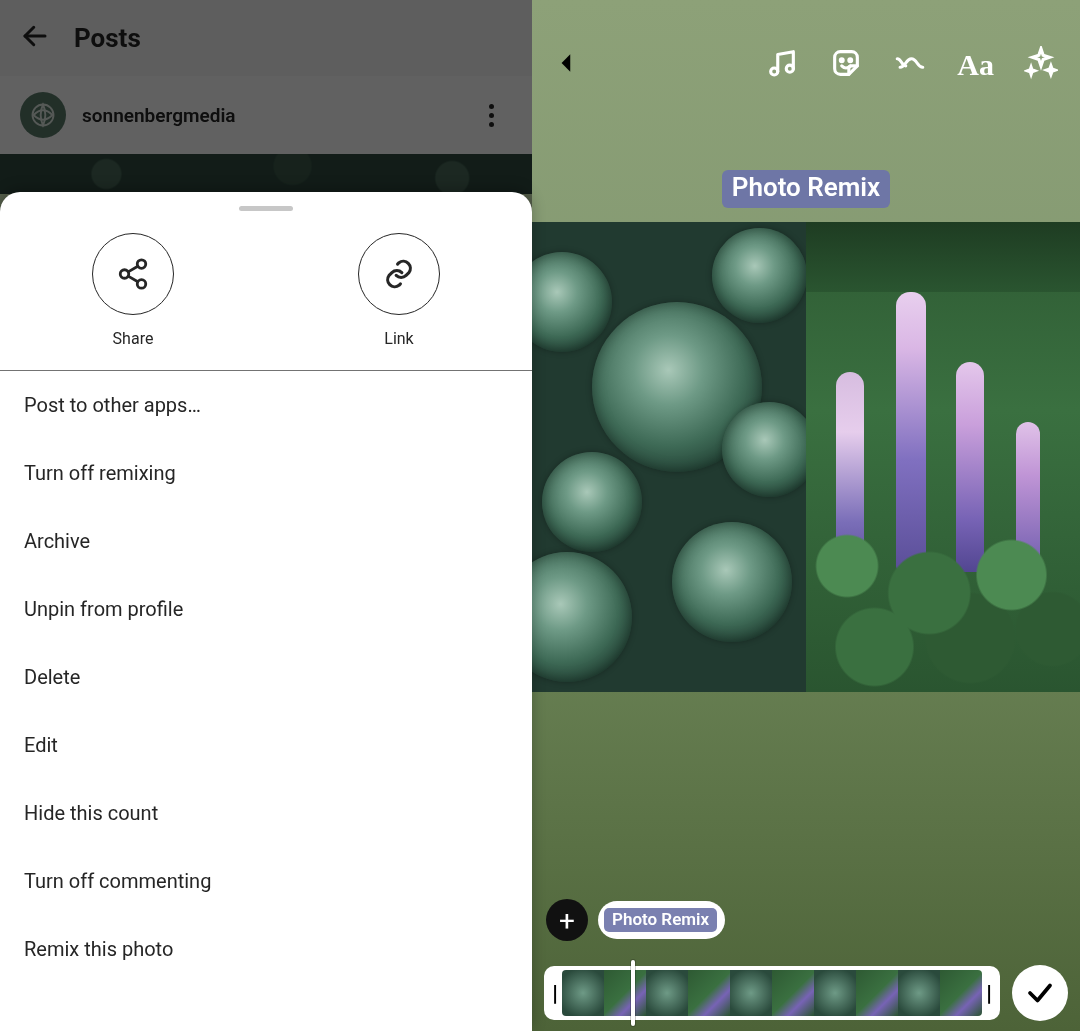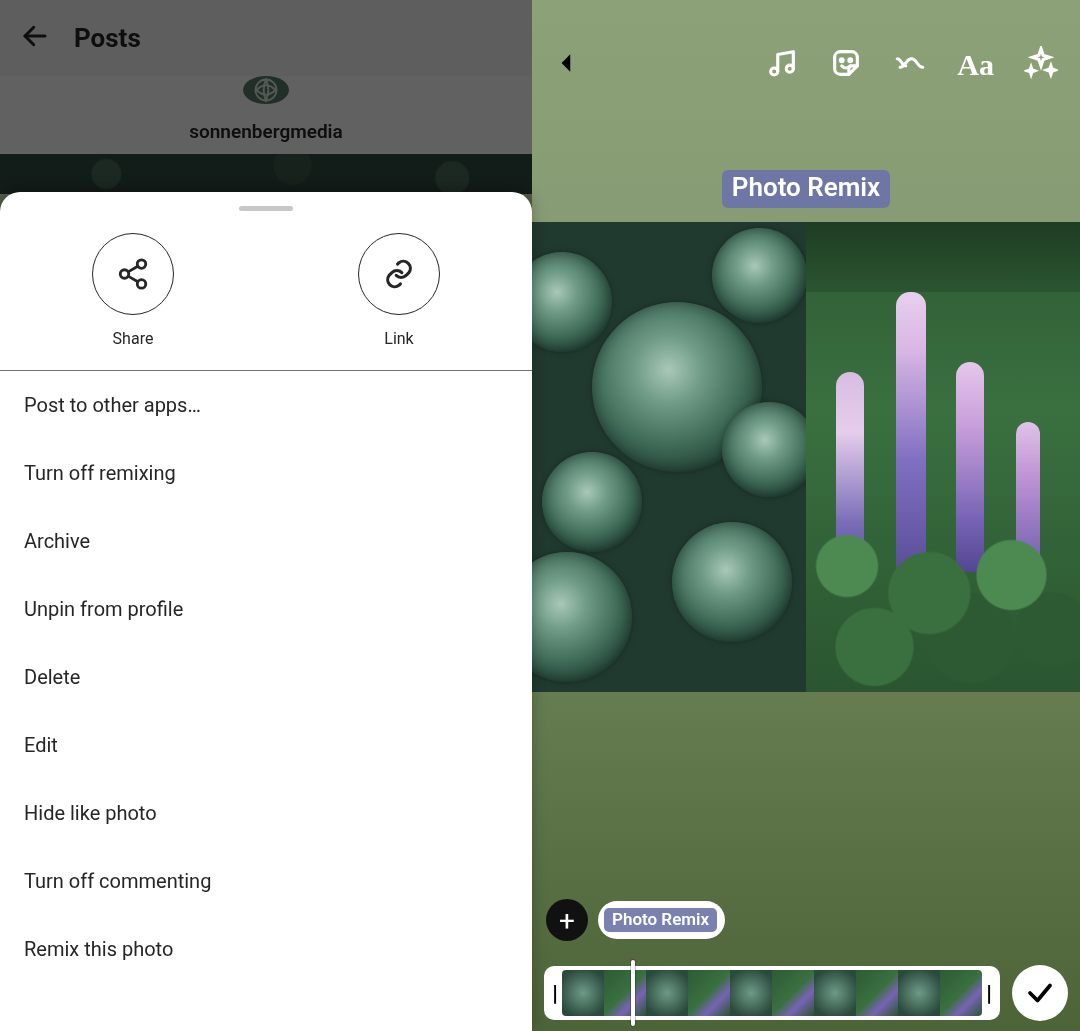--- a/index.html
+++ b/index.html
@@ -39,21 +39,20 @@
     font-weight: 700;
     color: #262626;
   }
   .account-row {
     height: 78px;
     display: flex;
     align-items: center;
     padding: 0 20px;
     background: #fefefe;
     gap: 16px;
-    flex-direction: column;
   }
   .avatar {
     width: 46px; height: 46px;
     border-radius: 50%;
     background: #5a7a6a;
     display: flex;
     align-items: center;
     justify-content: center;
     color: #dfe8e2;
   }
@@ -383,21 +382,21 @@
         <div class="top-label">Link</div>
       </div>
     </div>
     <div class="menu-list">
       <div class="menu-item">Post to other apps…</div>
       <div class="menu-item">Turn off remixing</div>
       <div class="menu-item">Archive</div>
       <div class="menu-item">Unpin from profile</div>
       <div class="menu-item">Delete</div>
       <div class="menu-item">Edit</div>
-      <div class="menu-item">Hide like photo</div>
+      <div class="menu-item">Hide this count</div>
       <div class="menu-item">Turn off commenting</div>
       <div class="menu-item">Remix this photo</div>
     </div>
   </div>
 </div>
 
 <div class="right-pane">
   <div class="story-top">
     <div class="back-chevron tool">
       <svg viewBox="0 0 24 24" stroke-linecap="round" stroke-linejoin="round">

